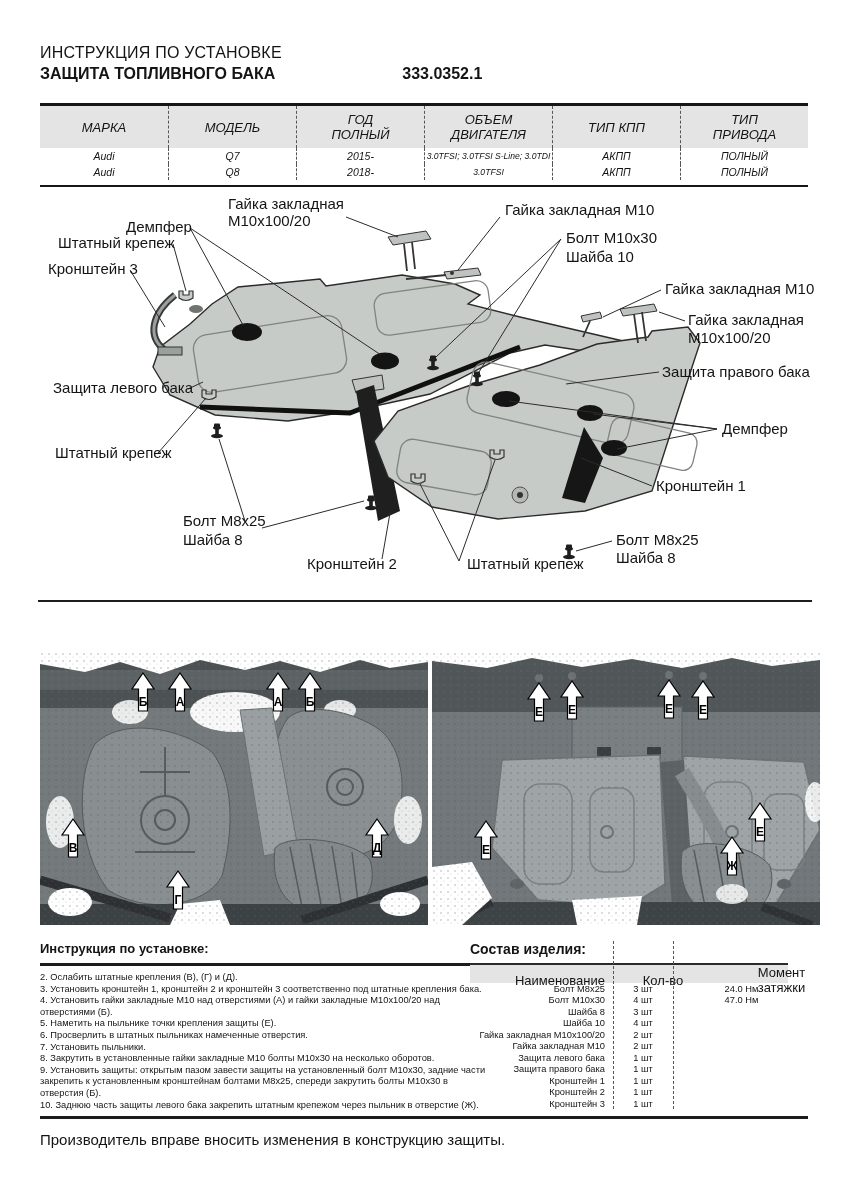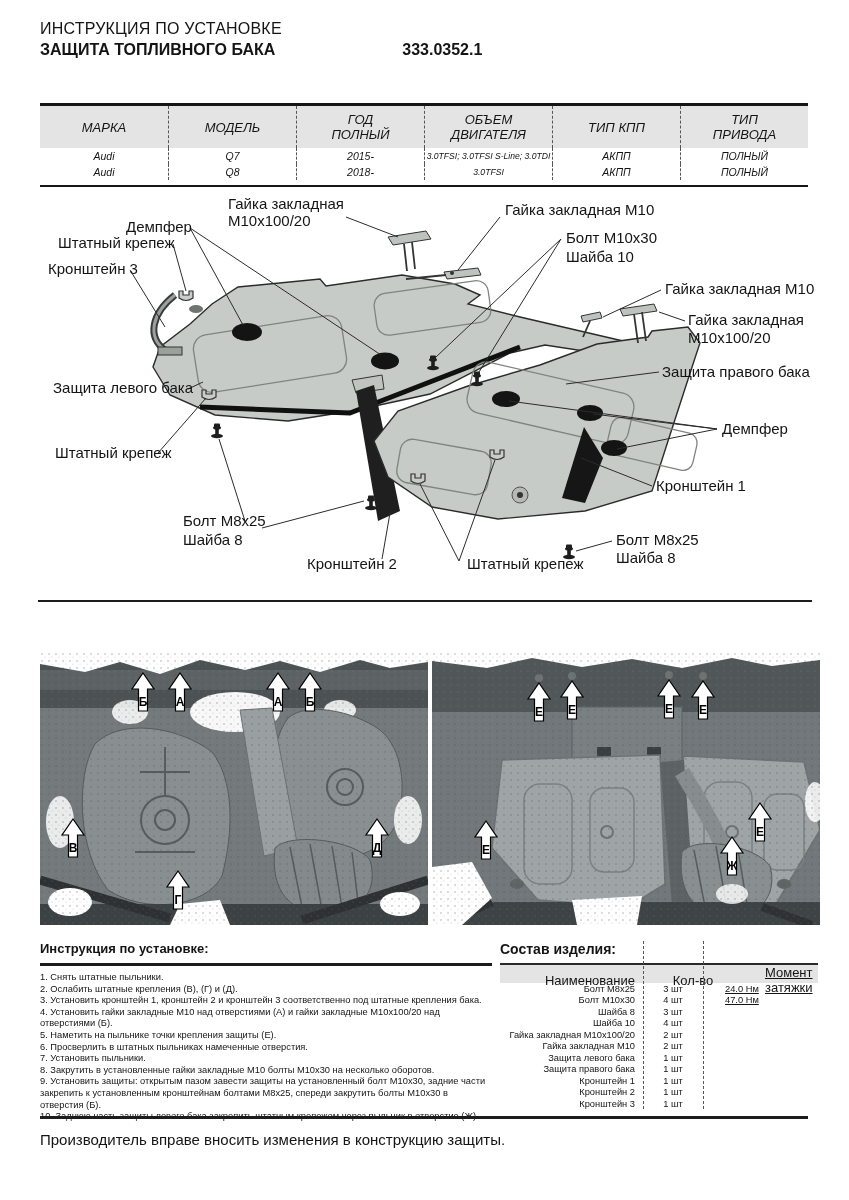--- a/index.html
+++ b/index.html
@@ -1,19 +1,19 @@
 <!DOCTYPE html>
 <html><head>
 <meta charset="utf-8">
 <style>
   html,body{margin:0;padding:0;background:#fff;}
   .page{position:relative;width:849px;height:1200px;background:#fff;overflow:hidden;
         font-family:"Liberation Sans",sans-serif;color:#141414;}
   
-  .hdr{position:absolute;top:20px;left:40px;width:770px;}
+  .hdr{position:absolute;top:44px;left:40px;width:770px;}
   .hdr .t1{font-size:16px;letter-spacing:.2px;}
   .hdr .t2{font-size:16px;font-weight:bold;margin-top:3px;display:flex;}
   .hdr .pn{margin-left:127px;font-weight:bold;}
   
   .vtable{position:absolute;top:103px;left:40px;width:768px;
           border-top:3px solid #161616;border-bottom:2px solid #161616;padding-bottom:5px;}
   .vt-row{display:grid;grid-template-columns:repeat(6,1fr);font-style:italic;}
   .vt-cell{display:flex;flex-direction:column;align-items:center;justify-content:center;
            text-align:center;}
   .vt-cell:nth-child(n+2){border-left:1px dashed #555;text-align:center;}
@@ -32,30 +32,30 @@
   
   .divider{position:absolute;left:38px;width:774px;background:#1c1c1c;}
   
   .photo{position:absolute;top:652px;}
   .photo text.mk{font-size:12px;font-weight:bold;fill:#000;text-anchor:middle;}
   
   .instr-col{position:absolute;top:941px;left:40px;width:452px;}
   .instr-col .h{font-size:13px;font-weight:bold;}
   .instr-col .rule{height:3px;background:#1c1c1c;margin:7px 0 6px 0;}
   .instr{font-size:9.3px;line-height:11.6px;}
-  .parts-col{position:absolute;top:941px;left:500px;width:318px;height:168px;}
+  .parts-col{position:absolute;top:941px;left:470px;width:318px;height:168px;}
   .parts-col .h{font-size:14px;font-weight:bold;}
   .parts-col .rule{height:2px;background:#2a2a2a;margin-top:6px;}
   .p-head{display:grid;grid-template-columns:143px 60px 115px;background:#e4e4e4;
           height:18px;align-items:center;font-size:13px;gap:20px;}
   .p-grid{display:grid;grid-template-columns:143px 60px 115px;grid-auto-rows:11.5px;
           font-size:9.3px;align-items:center;}
   .p-name{text-align:right;padding-right:8px;}
   .p-qty{text-align:center;}
-  .p-tq{text-align:left;padding-left:22px;text-decoration:underline;}
+  .p-tq{text-align:center;padding-left:22px;}
   .p-head .p-name{font-size:13px;}
   .pdash{position:absolute;top:0;height:168px;width:0;border-left:1px dashed #555;}
   
   .footer{position:absolute;top:1128px;left:40px;font-size:15px;line-height:23px;}
   .footer b{font-weight:bold;}
 </style>
 </head>
 <body>
 
 <div class="page">
@@ -350,21 +350,20 @@
       <use href="#arwR" x="328" y="170"></use>
         <text class="mk" x="328" y="184">Е</text>
       <use href="#arwR" x="300" y="204"></use>
         <text class="mk" x="300" y="218">Ж</text>
     </g>
   </svg>
 
   <div class="instr-col">
     <div class="h">Инструкция по установке:</div>
     <div class="rule"></div>
-    <div class="instr">1. Снять штатные пыльники.</div>
     <div class="instr">2. Ослабить штатные крепления (В), (Г) и (Д).</div>
     <div class="instr">3. Установить кронштейн 1, кронштейн 2 и кронштейн 3 соответственно под штатные крепления бака.</div>
     <div class="instr">4. Установить гайки закладные М10 над отверстиями (А) и гайки закладные М10х100/20 над отверстиями (Б).</div>
     <div class="instr">5. Наметить на пыльнике точки крепления защиты (Е).</div>
     <div class="instr">6. Просверлить в штатных пыльниках намеченные отверстия.</div>
     <div class="instr">7. Установить пыльники.</div>
     <div class="instr">8. Закрутить в установленные гайки закладные М10 болты М10х30 на несколько оборотов.</div>
     <div class="instr">9. Установить защиты: открытым пазом завести защиты на установленный болт М10х30, задние части закрепить к установленным кронштейнам болтами М8х25, спереди закрутить болты М10х30 в отверстия (Б).</div>
     <div class="instr">10. Заднюю часть защиты левого бака закрепить штатным крепежом через пыльник в отверстие (Ж).</div>
   </div>

